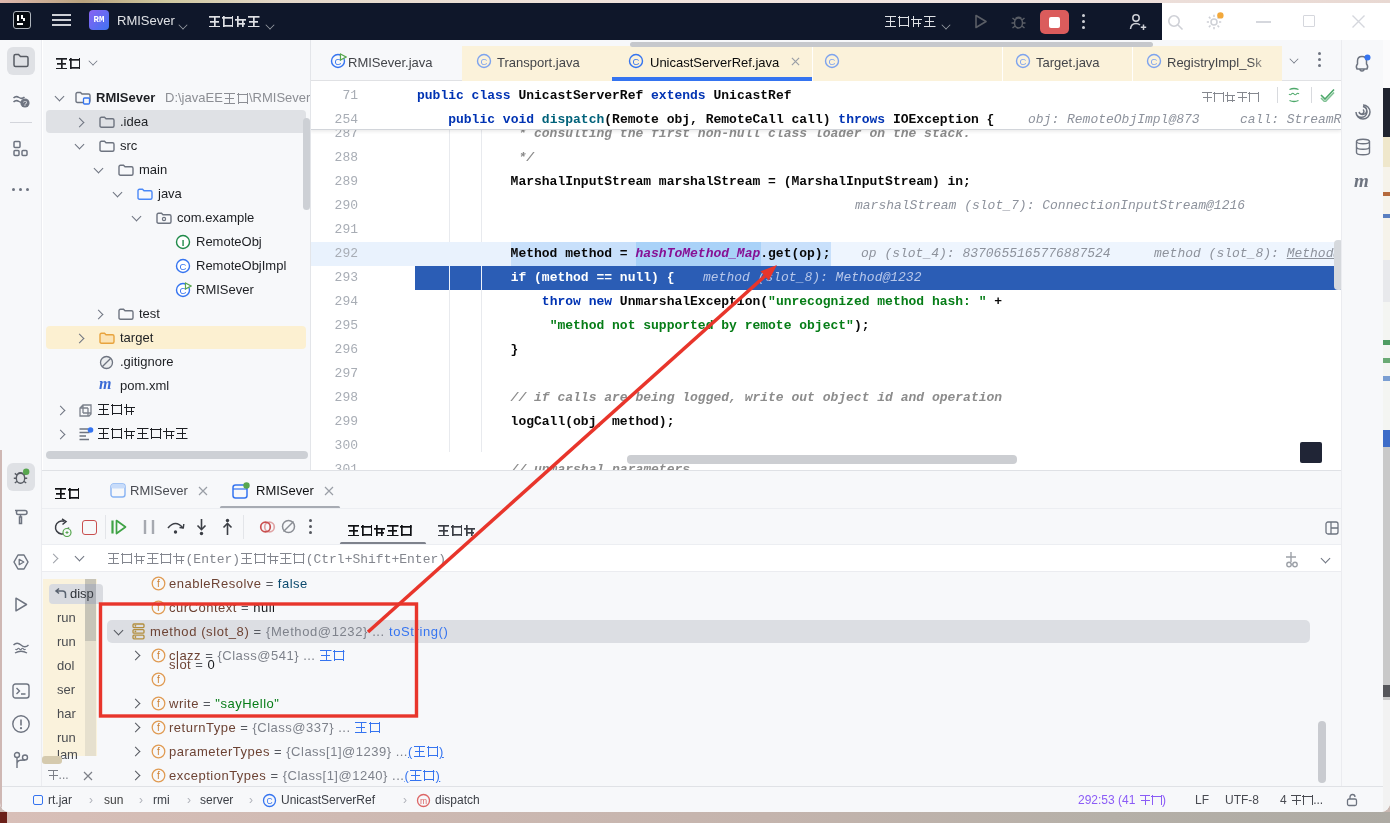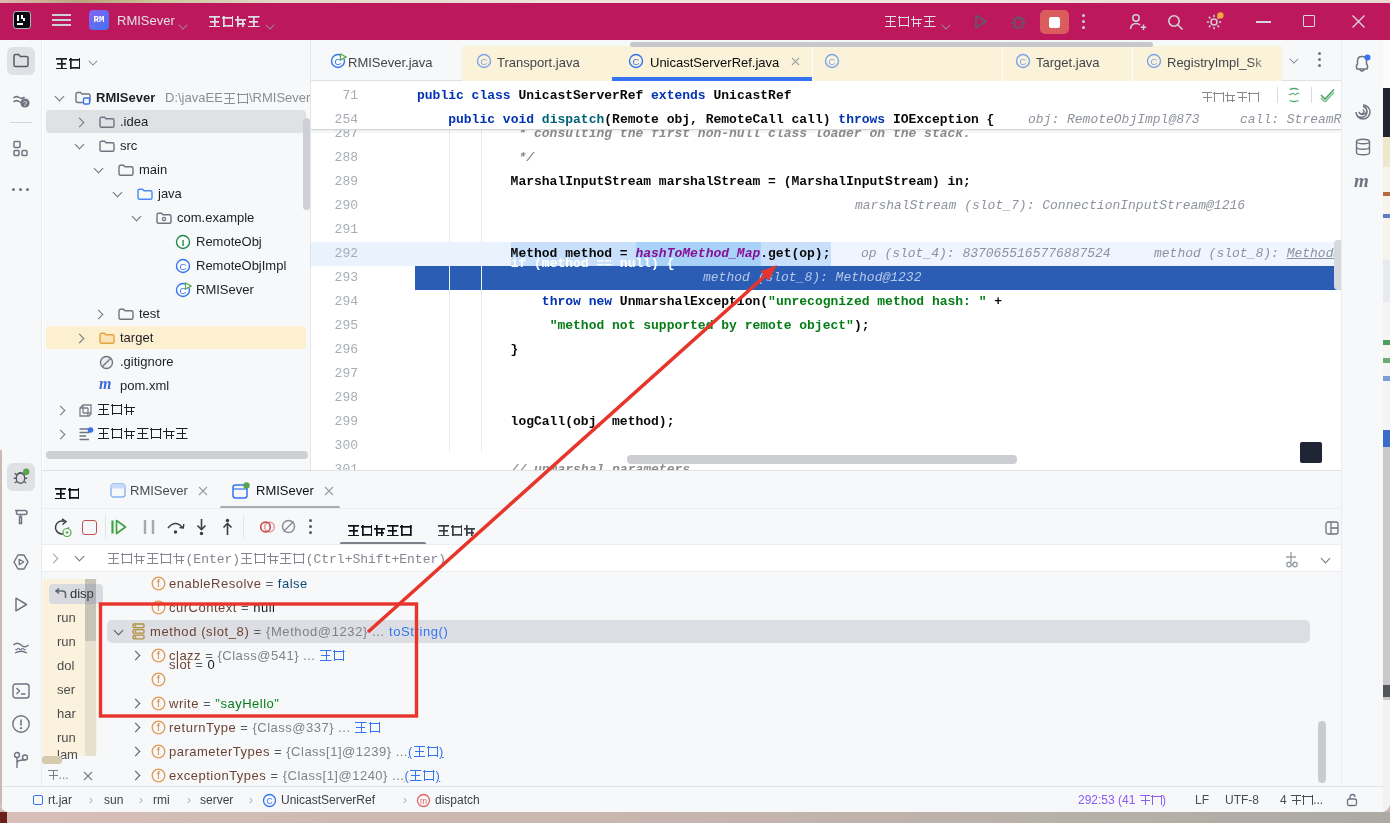--- a/index.html
+++ b/index.html
@@ -2,21 +2,21 @@
 <html><head><meta charset="utf-8"><style>
 *{margin:0;padding:0;box-sizing:border-box}
 html,body{width:1390px;height:823px;overflow:hidden}
 body{font-family:"Liberation Sans",sans-serif;background:#c9b8b2;position:relative}
 .abs{position:absolute}
 #win{position:absolute;left:0;top:0;width:1390px;height:812px;background:#fff;border-radius:0 0 9px 9px;overflow:hidden}
 
 #desktop-top{position:absolute;left:0;top:0;width:1390px;height:3px;background:linear-gradient(90deg,#dfb8ae 0,#b9a37e 6%,#cfc8a0 12%,#e3d7c8 20%,#efe2da 40%,#f0e4e0 70%,#e8d8d2 100%)}
 #desktop-bottom{position:absolute;left:0;top:812px;width:1390px;height:11px;background:linear-gradient(90deg,#6b2019 0,#6b2019 7px,#d8bfb8 7px,#cdb9b2 30%,#c4b4ad 55%,#b5b0a8 80%,#adaaa3 100%)}
 
-#titlebar{position:absolute;left:0;top:3px;width:1390px;height:37px;background:#be185d}
+#titlebar{position:absolute;left:0;top:3px;width:1162px;height:37px;background:#0f172a}
 .tb-txt{color:#dfe1e5;font-size:13px}
 .chev-d{display:inline-block;width:8px;height:8px;border-right:1.6px solid #9da1a8;border-bottom:1.6px solid #9da1a8;transform:rotate(45deg) scale(.8);vertical-align:2px}
 
 .cj{display:inline-block;width:11.5px;height:11.5px;margin:0 .8px;vertical-align:-1px;background-repeat:no-repeat;
 background-image:linear-gradient(currentColor,currentColor),linear-gradient(currentColor,currentColor),linear-gradient(currentColor,currentColor),linear-gradient(currentColor,currentColor);
 background-size:11.5px 1.2px,9px 1.2px,11.5px 1.2px,1.2px 11.5px;
 background-position:0 0,1px 5px,0 10.3px,5.2px 0}
 .cj.g2{background-size:1.2px 11.5px,1.2px 11.5px,11.5px 1.2px,9.5px 1.2px;background-position:1px 0,10px 0,0 1px,1px 9.8px}
 .cj.g3{background-size:1.2px 11.5px,11.5px 1.2px,7px 1.2px,1.2px 8px;background-position:2.5px 0,0 3.2px,3.5px 7.8px,7.5px 3.2px}
 .cjb .cj,.cj.b{background-image:linear-gradient(currentColor,currentColor),linear-gradient(currentColor,currentColor),linear-gradient(currentColor,currentColor),linear-gradient(currentColor,currentColor)}
@@ -362,30 +362,31 @@
   <div class="no" style="top:130px">289</div>
       <div class="ln" style="top:130px">            MarshalInputStream marshalStream = (MarshalInputStream) in;</div>
   <div class="no" style="top:154px">290</div>
   <div class="abs hint" style="left:545px;top:154px;height:24px;line-height:24px">marshalStream (slot_7): ConnectionInputStream@1216</div>
   <div class="no" style="top:178px">291</div>
   <div class="no" style="top:202px">292</div>
       <div class="ln" style="top:202px">            Method method = <span class="fld">hashToMethod_Map</span>.get(op);</div>
   <div class="abs hint" style="left:551px;top:202px;height:24px;line-height:24px">op (slot_4): 8370655165776887524</div>
   <div class="abs hint" style="left:844px;top:202px;height:24px;line-height:24px;width:190px;overflow:hidden">method (slot_8): <span style="text-decoration:underline">Method@</span></div>
   <div class="no" style="top:226px">293</div>
-      <div class="ln" style="top:212px;color:#fff">            <span style="color:#fff">if</span> (method == <span style="color:#fff">null</span>) {</div>
+      <div class="ln" style="top:226px;color:#fff">            <span style="color:#fff">if</span> (method == <span style="color:#fff">null</span>) {</div>
   <div class="abs" style="left:393px;top:226px;height:24px;line-height:24px;color:#b7c7ea;font-style:italic;white-space:pre">method (slot_8): Method@1232</div>
   <div class="no" style="top:250px">294</div>
       <div class="ln" style="top:250px">                <span class="k">throw new</span> UnmarshalException(<span class="st">"unrecognized method hash: "</span> +</div>
   <div class="no" style="top:274px">295</div>
       <div class="ln" style="top:274px">                 <span class="st">"method not supported by remote object"</span>);</div>
   <div class="no" style="top:298px">296</div>
       <div class="ln" style="top:298px">            }</div>
   <div class="no" style="top:322px">297</div>
   <div class="no" style="top:346px">298</div>
+      <div class="ln cm" style="top:346px">            // if calls are being logged, write out object id and operation</div>
   <div class="no" style="top:370px">299</div>
       <div class="ln" style="top:370px">            logCall(obj, method);</div>
   <div class="no" style="top:394px">300</div>
   <div class="no" style="top:418px">301</div>
       <div class="ln cm" style="top:418px">            // unmarshal parameters</div>
 
   <div class="abs" style="left:317px;top:415px;width:390px;height:9px;background:#ccced2;border-radius:4px"></div>
   <div class="abs" style="left:990px;top:402px;width:22px;height:21px;background:#202536;border-radius:2px"></div>
   <div class="abs" style="left:1024px;top:200px;width:9px;height:50px;background:#d6d9dd;border-radius:4px"></div>
 

